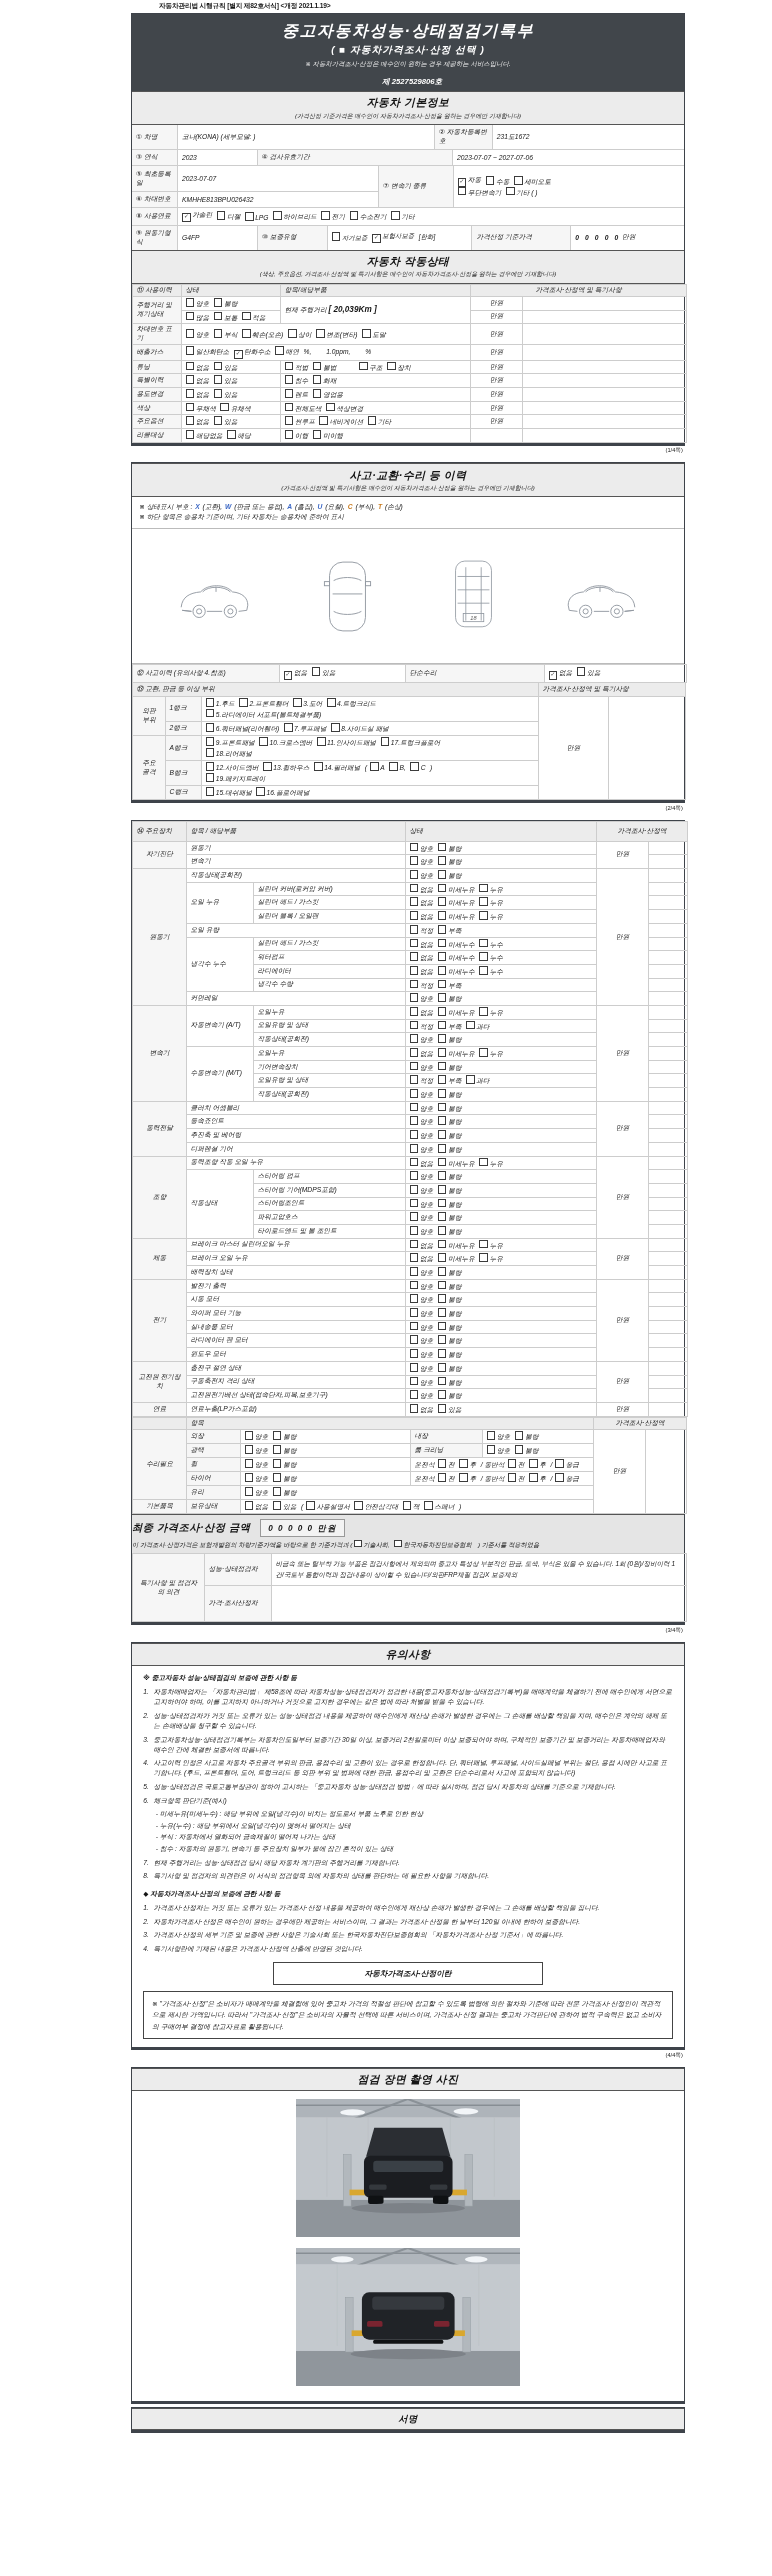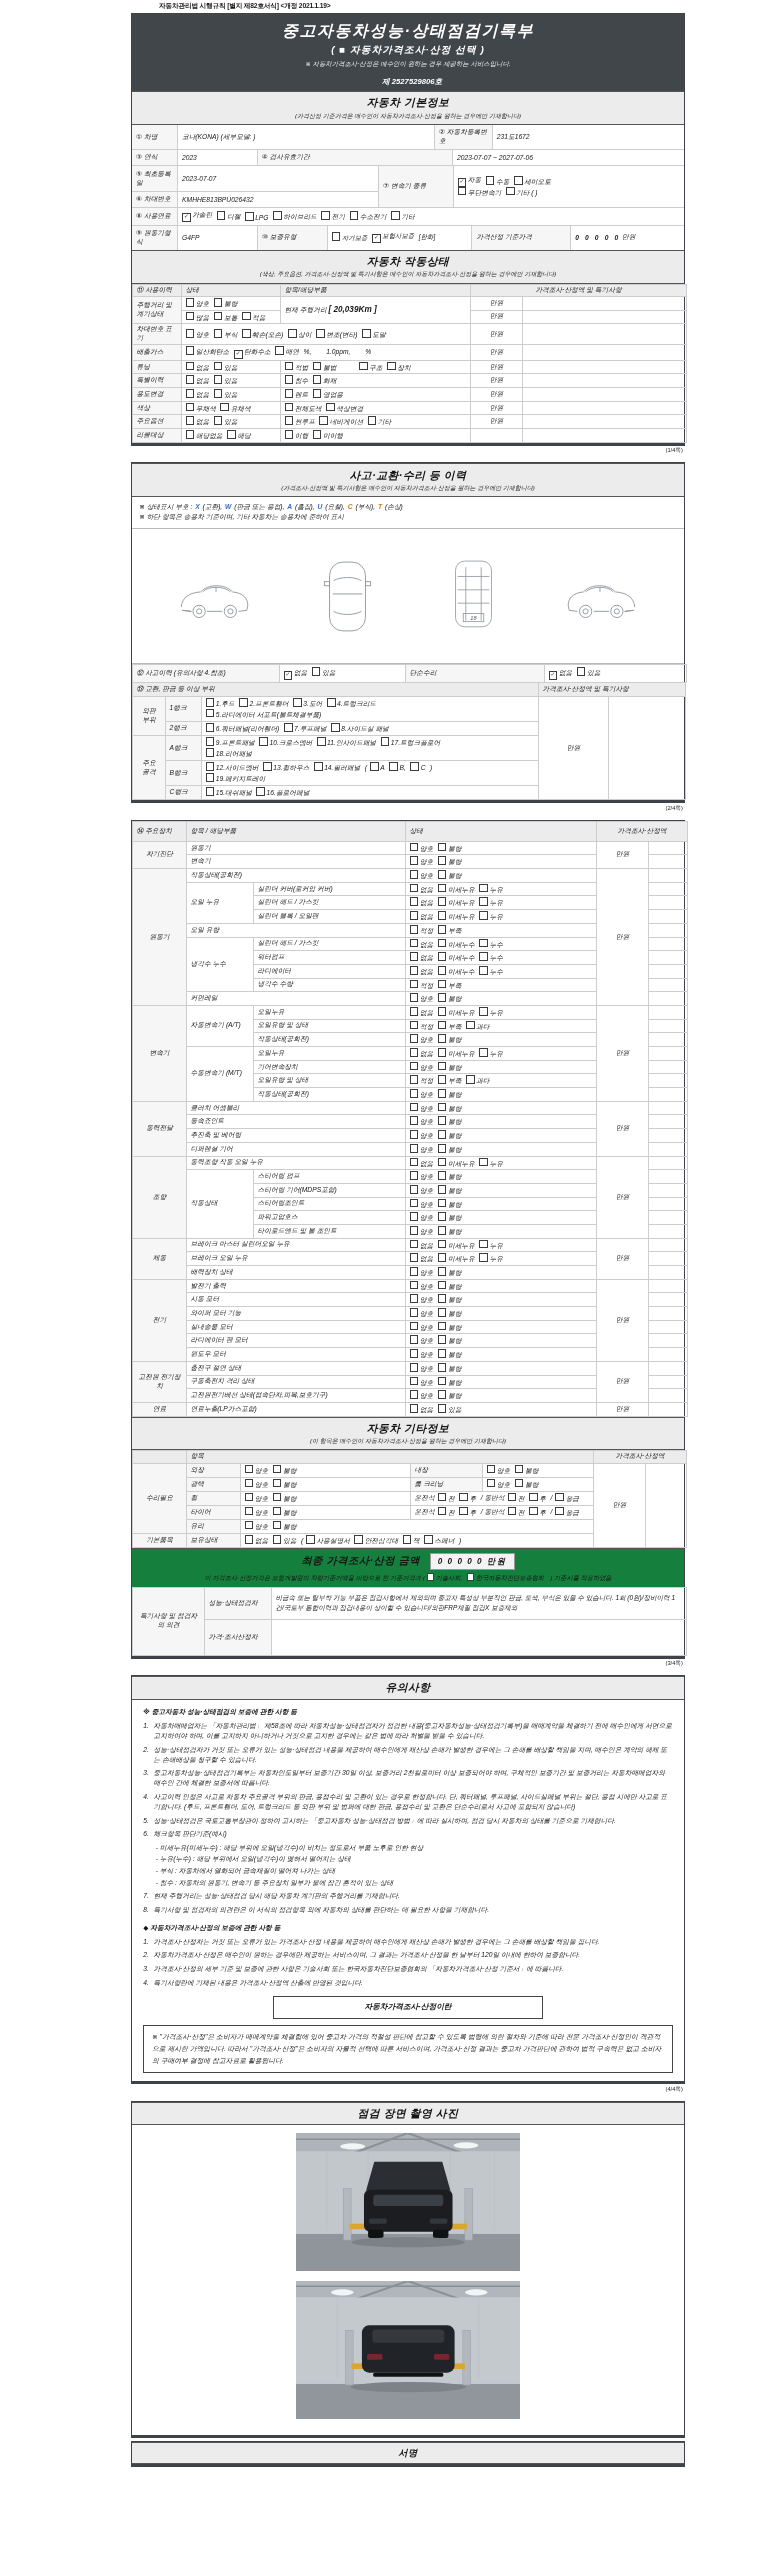--- a/index.html
+++ b/index.html
@@ -40,21 +40,21 @@
   .cgtext{margin-right:3.1px;white-space:pre;}
   .digits{letter-spacing:2.1px;font-weight:bold;}
   .kmval{font-weight:bold;font-size:8.2px;}
   
   .notes{padding:4.1px 7.2px;font-size:6.7px;border-bottom:0.5px solid #bbb;}
   .notes div{margin:1.5px 0;}
   .codeletter{font-weight:bold;margin:0 1px;}
   .diagrams{display:flex;justify-content:space-around;align-items:center;padding:7.2px 15.5px;height:120px;border-bottom:0.5px solid #bbb;}
   .diagrams svg{display:block;}
   
-  .final{border-top:1px solid #555;text-align:center;padding:4.1px 0 3.6px;background:#15803d;}
+  .final{border-top:1px solid #555;padding:4.1px 0 3.6px;background:#e5e5e5;}
   .flabel{font-size:10.3px;font-weight:bold;margin-right:7.2px;letter-spacing:0.5px;}
   .fboxv{display:inline-block;border:0.5px solid #999;background:#f3f3f3;padding:2.1px 7.2px;font-size:8.2px;font-weight:bold;letter-spacing:1.5px;}
   .fnote{font-size:6.2px;margin-top:3.1px;}
   .fnote .cb{width:5.7px;height:5.7px;line-height:4.6px;font-size:4.6px;}
   
   .ncontent{padding:6.2px 11.3px 8.2px;font-size:6.7px;line-height:1.5;}
   .nintro{font-weight:bold;margin:1px 0 4.1px;}
   .nitem{display:flex;margin:3.6px 0;}
   .nnum{width:10.3px;flex:none;}
   .ntext{flex:1;}
@@ -627,24 +627,20 @@
           <tr class="gfirst">
             <td class="lbl" rowspan="1" style="text-align: center;">연료</td>
             <td colspan="2">연료누출(LP가스포함)</td>
             <td><span class="opt"><span class="cb"></span><span>없음</span></span><span class="opt"><span class="cb"></span><span>있음</span></span></td>
             <td class="amt" rowspan="1">만원</td>
             <td></td>
           </tr>
         </tbody>
     </table>
 
-    <div class="band">
-      <div class="bt">자동차 기타정보</div>
-      <div class="bs">(이 항목은 매수인이 자동차가격조사·산정을 원하는 경우에만 기재합니다)</div>
-    </div>
     <table class="t">
       <colgroup>
           <col style="width:54px">
           <col style="width:54px">
           <col style="width:170px">
           <col style="width:72px">
           <col style="width:111px">
           <col style="width:52px">
           <col style="width:41px">
         </colgroup>

